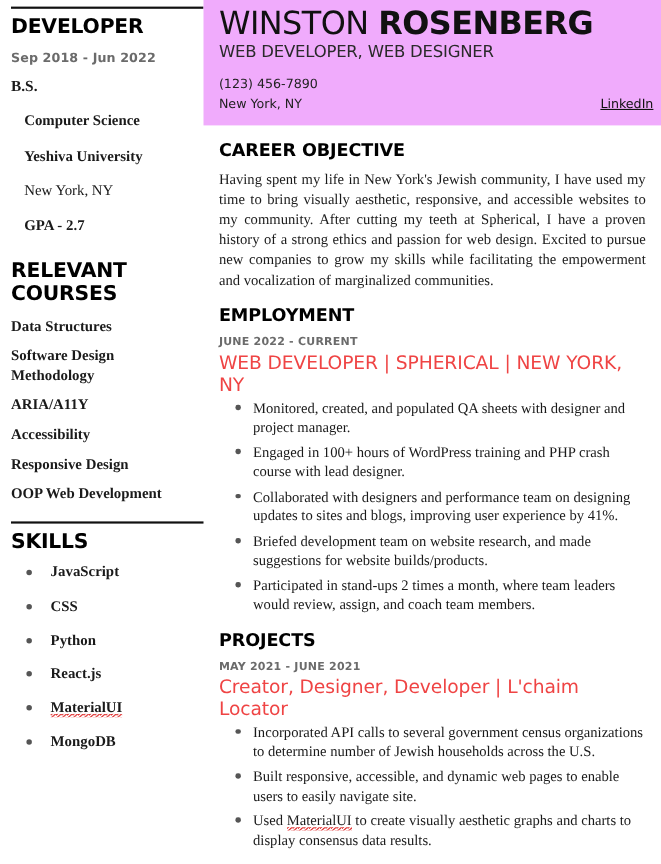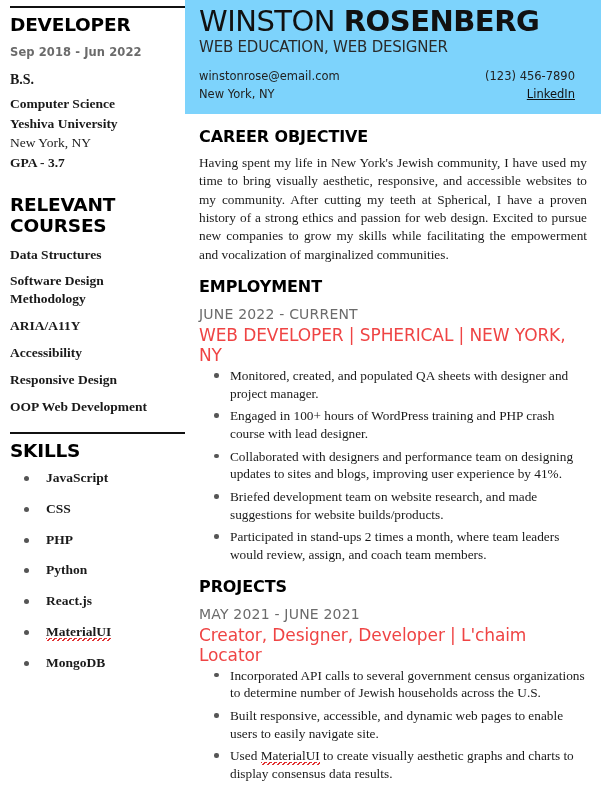--- a/index.html
+++ b/index.html
@@ -72,21 +72,21 @@
     font-family: "Liberation Serif", serif;
     font-weight: bold;
     font-size: 14px;
     margin: 0 0 6px 0;
   }
 
   .edu-line {
     font-family: "Liberation Serif", serif;
     font-size: 13.5px;
     line-height: 1.47;
-    margin: 0;
+    margin: 12px;
   }
   .edu-line.b { font-weight: bold; }
 
   .course-list {
     list-style: none;
     margin: 0;
     padding: 0;
   }
   .course-list li {
     font-family: "Liberation Serif", serif;
@@ -125,22 +125,22 @@
     background-image: repeating-linear-gradient(
       135deg, #e03131 0 1.2px, rgba(0,0,0,0) 1.2px 2.6px);
     background-repeat: repeat-x;
     background-size: 5px 3px;
     background-position: 0 100%;
     padding-bottom: 2px;
   }
 
   
   .header {
-    background: #7dd3fc;
-    padding: 6px 26px 10px 14px;
+    background: #f0abfc;
+    padding: 6px 7px 10px 14px;
     box-sizing: border-box;
   }
 
   .name {
     font-family: "DejaVu Sans", sans-serif;
     font-size: 29px;
     line-height: 1.08;
     color: #111;
     font-weight: normal;
     letter-spacing: -0.5px;
@@ -190,22 +190,22 @@
   .objective {
     font-family: "Liberation Serif", serif;
     font-size: 13.3px;
     line-height: 1.38;
     text-align: justify;
     margin: 0 0 4px 0;
   }
 
   .job-date {
     font-family: "DejaVu Sans", sans-serif;
-    font-weight: normal;
-    font-size: 14px;
+    font-weight: bold;
+    font-size: 10px;
     color: #6b6b6b;
     letter-spacing: 0.2px;
     margin: 10px 0 3px 0;
   }
 
   .job-title {
     font-family: "DejaVu Sans", sans-serif;
     font-weight: normal;
     font-size: 17px;
     color: #ef4444;
@@ -246,21 +246,21 @@
 
     <div class="side-rule"></div>
 
     <div class="side-block">
       <div class="side-heading">DEVELOPER</div>
       <div class="side-date">Sep 2018 - Jun 2022</div>
       <div class="degree">B.S.</div>
       <div class="edu-line b">Computer Science</div>
       <div class="edu-line b">Yeshiva University</div>
       <div class="edu-line">New York, NY</div>
-      <div class="edu-line b">GPA - 3.7</div>
+      <div class="edu-line b">GPA - 2.7</div>
     </div>
 
     <div class="side-block" style="margin-top:22px;">
       <div class="side-heading">RELEVANT COURSES</div>
       <ul class="course-list" id="course-list">
           <li>Data Structures</li>
           <li>Software Design Methodology</li>
           <li>ARIA/A11Y</li>
           <li>Accessibility</li>
           <li>Responsive Design</li>
@@ -268,41 +268,39 @@
         </ul>
     </div>
 
     <div class="side-rule" style="margin-top:16px;"></div>
 
     <div class="side-block">
       <div class="side-heading">SKILLS</div>
       <ul class="skill-list" id="skill-list">
           <li><span>JavaScript</span></li>
           <li><span>CSS</span></li>
-          <li><span>PHP</span></li>
           <li><span>Python</span></li>
           <li><span>React.js</span></li>
           <li><span class="misspelled">MaterialUI</span></li>
           <li><span>MongoDB</span></li>
         </ul>
     </div>
 
   </div>
 
   <div class="maincol">
 
     <div class="header">
       <div class="name">
         <span>WINSTON</span><span>&nbsp;</span><span class="last">ROSENBERG</span>
       </div>
-      <div class="subtitle">WEB EDUCATION, WEB DESIGNER</div>
+      <div class="subtitle">WEB DEVELOPER, WEB DESIGNER</div>
 
       <div class="contact">
         <div class="contact-row">
-          <span>winstonrose@email.com</span>
           <span class="right">(123)  456-7890</span>
         </div>
         <div class="contact-row">
           <span>New York, NY</span>
           <span class="right linkedin">LinkedIn</span>
         </div>
       </div>
     </div>
 
     <div class="main-inner">

